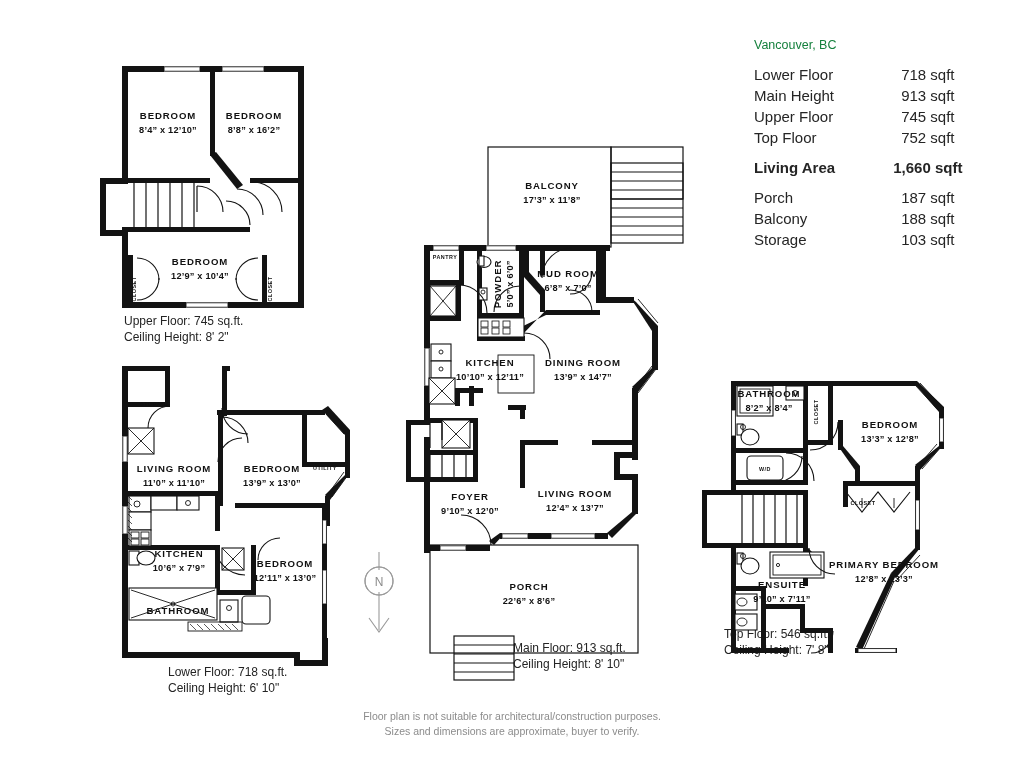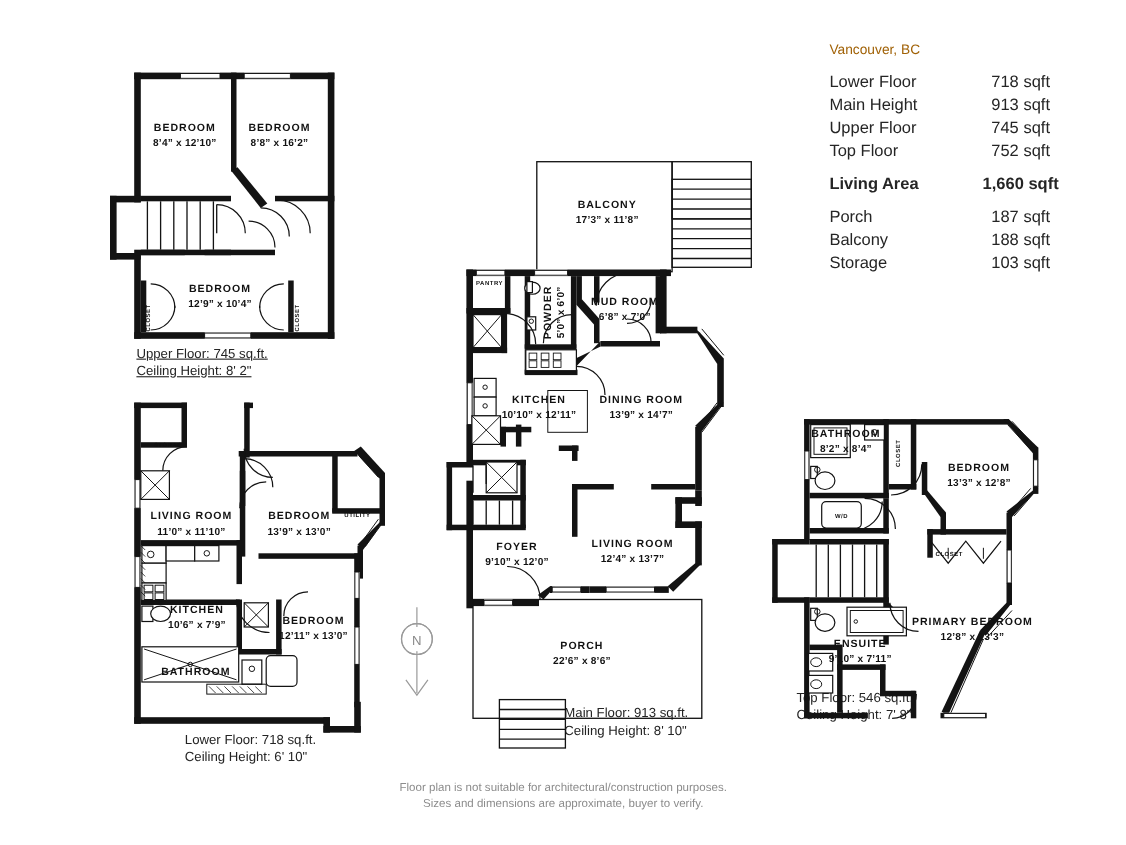--- a/index.html
+++ b/index.html
@@ -39,21 +39,21 @@
     font-size: 14.5px;
     font-weight: bold;
     letter-spacing: -0.1px;
     margin: 0 0 3px 0;
     white-space: nowrap;
   }
   .addr-line2 {
     font-size: 12.5px;
     font-weight: normal;
     margin: 0 0 14px 0;
-    color: #a16207;
+    color: #15803d;
   }
   .area-table {
     width: 100%;
     border-collapse: collapse;
     font-size: 15px;
     color: #252525;
   }
   .area-table td {
     padding: 0 0 4px 0;
     vertical-align: top;
@@ -73,21 +73,21 @@
   }
 
   
   .caption {
     position: absolute;
     font-size: 12px;
     line-height: 15.5px;
     color: #242424;
     white-space: pre-line;
   }
-  #caption-upper { left: 124px; top: 314px; text-decoration: underline; }
+  #caption-upper { left: 124px; top: 314px; }
   #caption-lower { left: 124px; top: 665px; margin-left: 44px; }
   #caption-main  { left: 513px; top: 641px; }
   #caption-top   { left: 724px; top: 627px; }
 
   
   .disclaimer {
     position: absolute;
     left: 0;
     top: 709px;
     width: 1024px;

